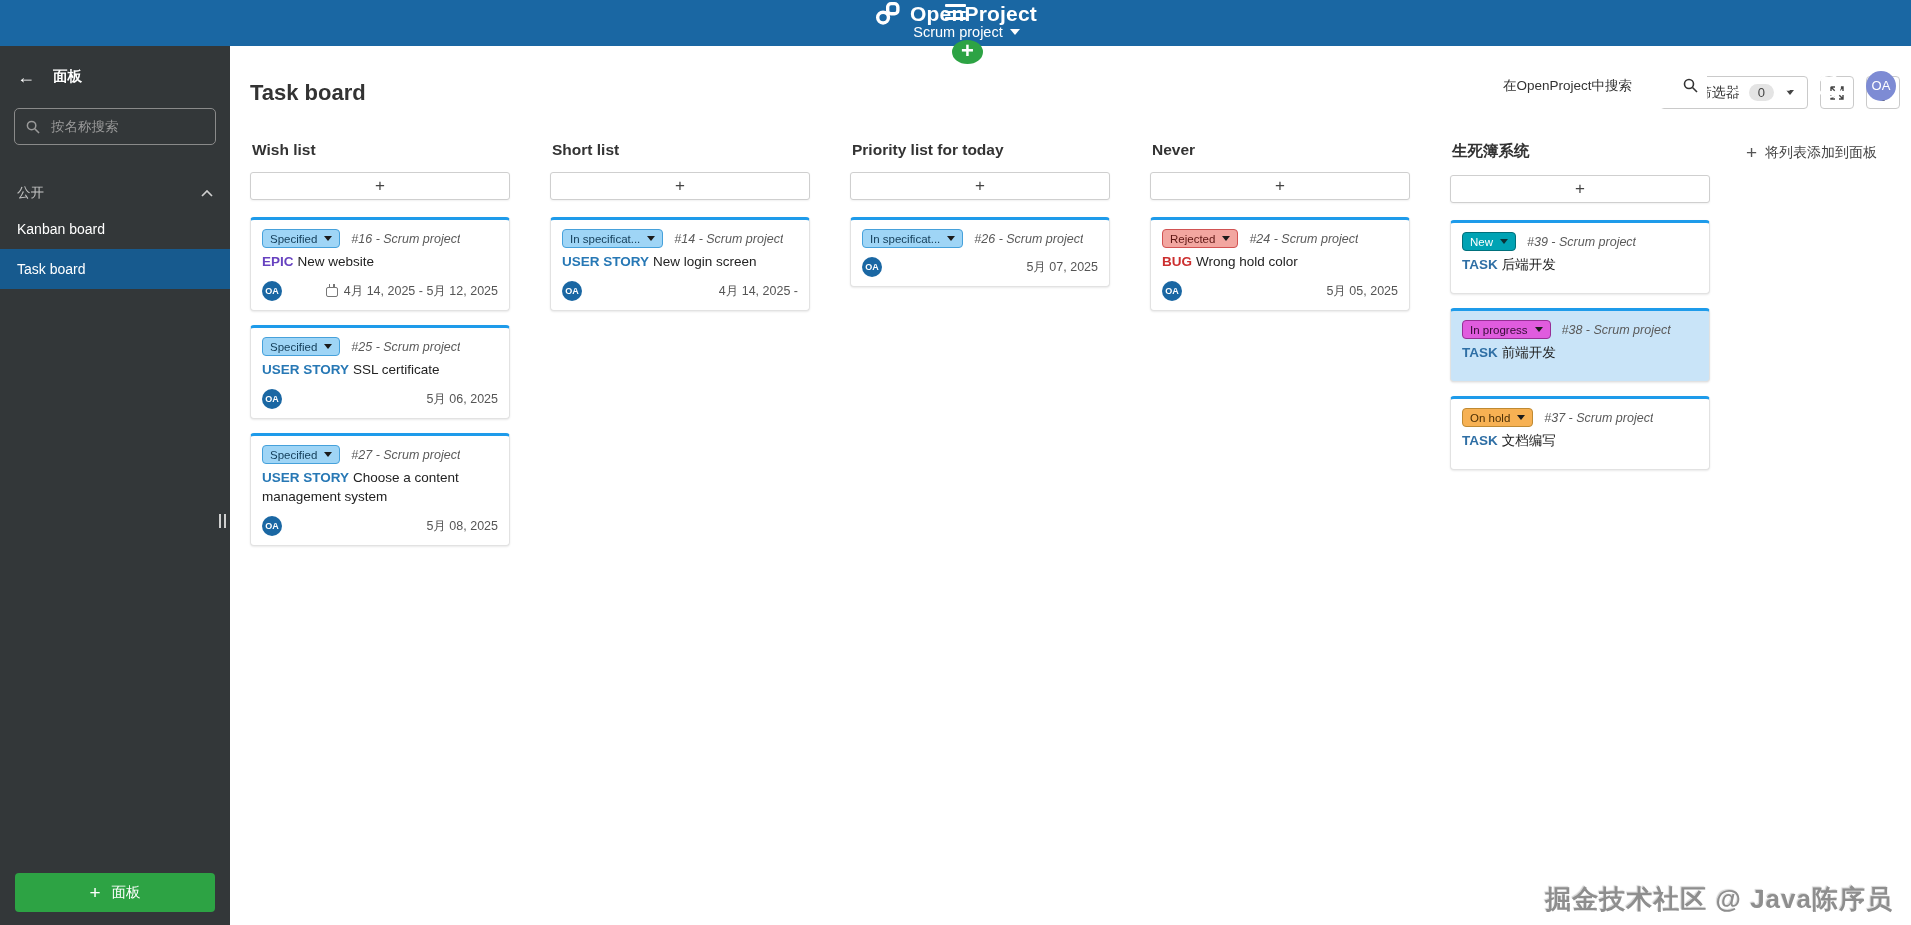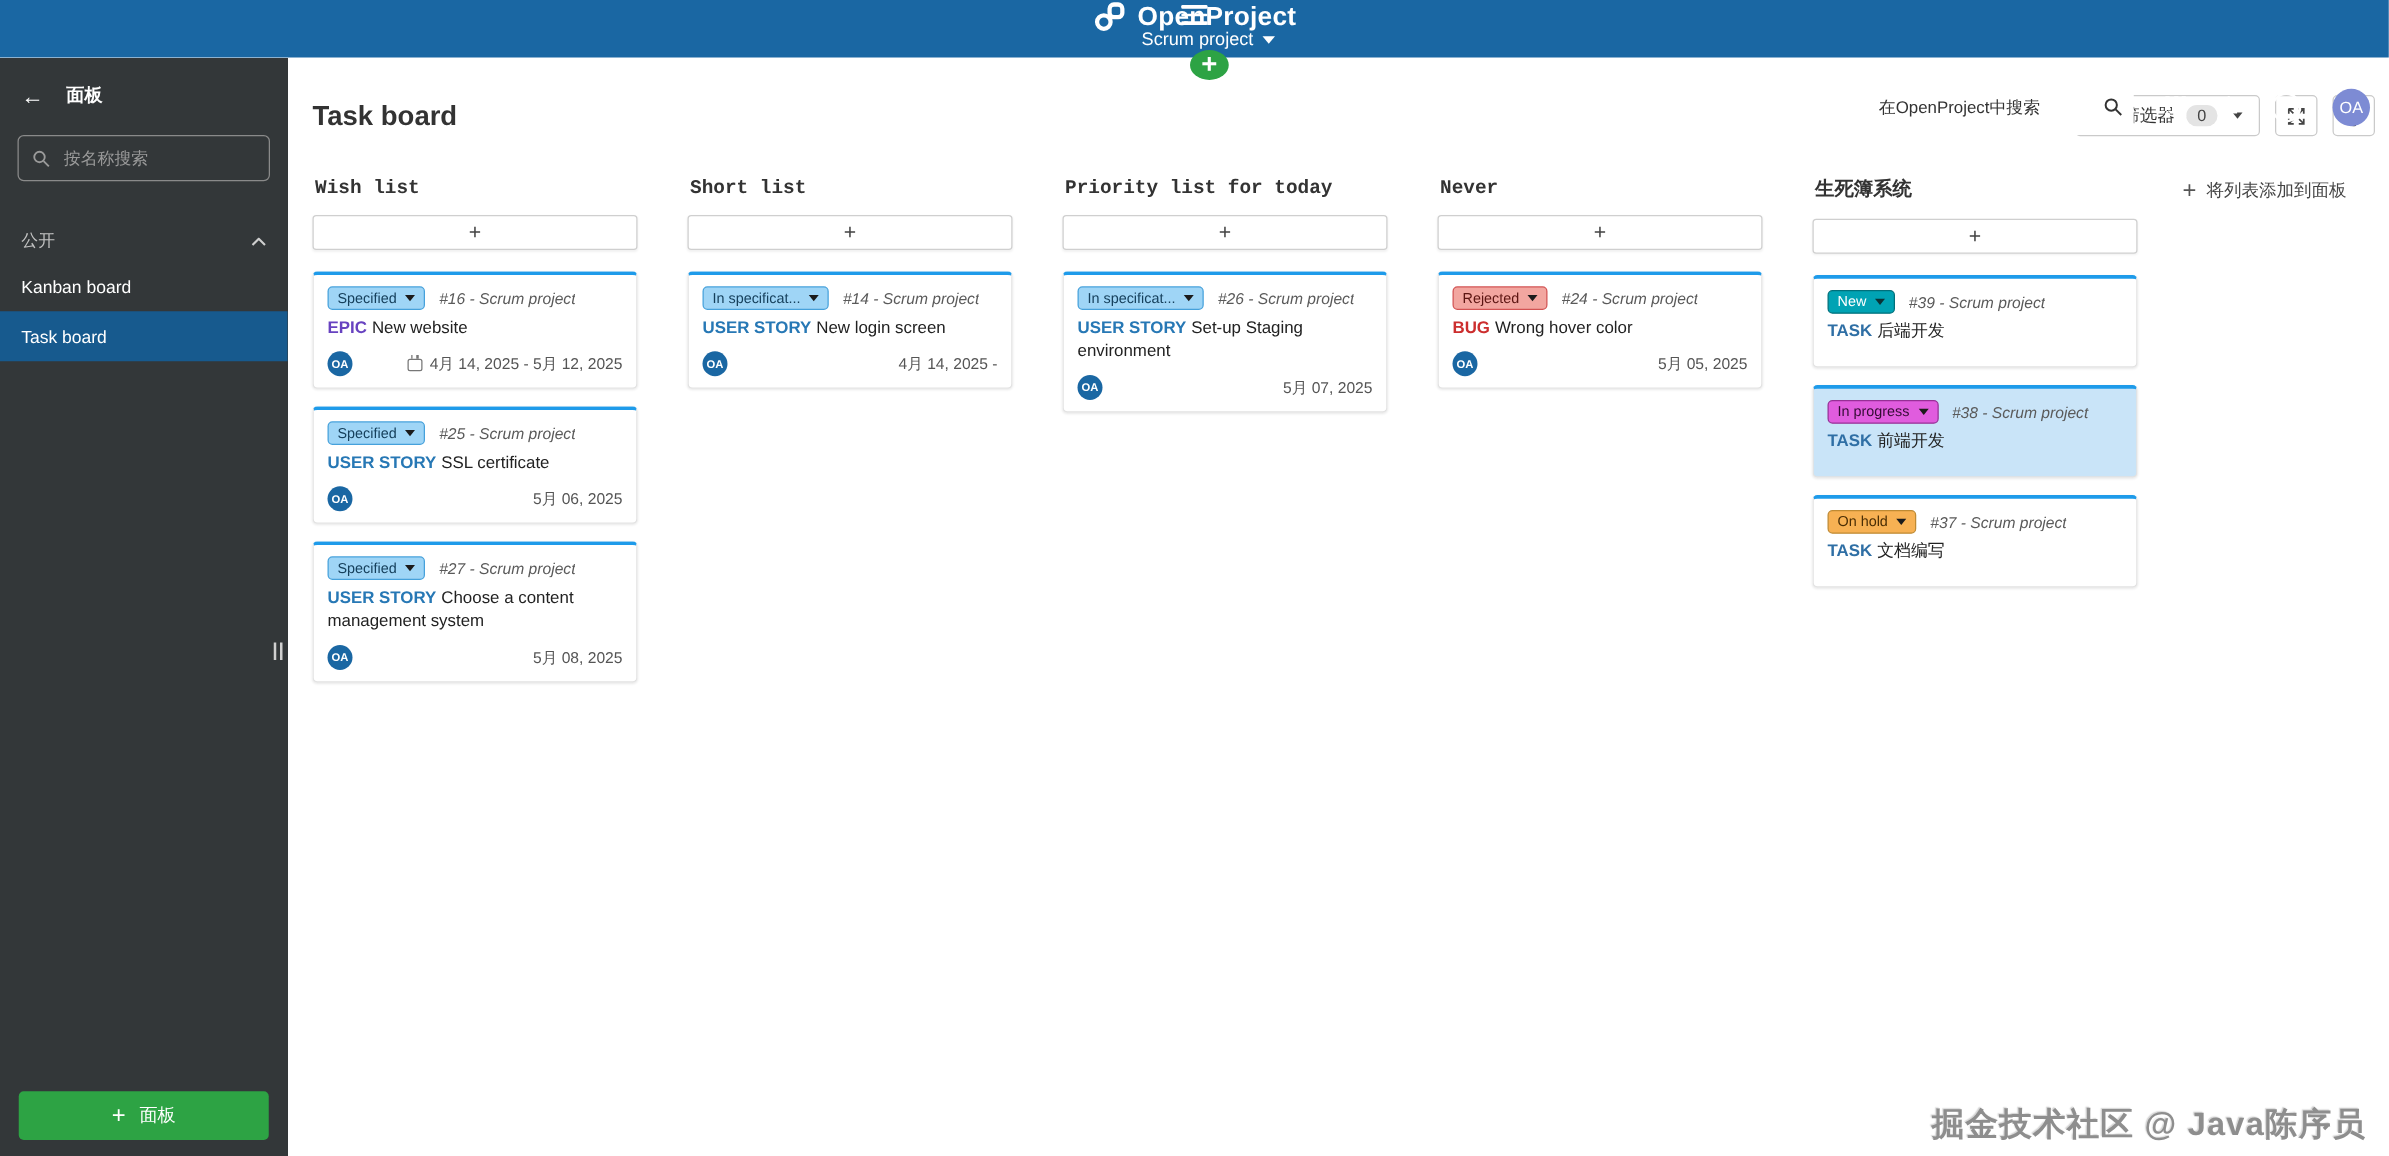--- a/index.html
+++ b/index.html
@@ -48,21 +48,21 @@
   .filter-btn{height:33px;border:1px solid #CACACA;border-radius:4px;background:#fff;display:flex;align-items:center;gap:9px;padding:0 13px;cursor:pointer;font-size:14px;color:#333;}
   .filter-count{background:#E4E4E4;border-radius:10px;padding:1px 9px;font-size:13px;color:#444;}
   .caret-dark{width:0;height:0;border-left:4.5px solid transparent;border-right:4.5px solid transparent;border-top:5.5px solid #444;margin-left:3px;}
   .icon-btn{width:34px;height:33px;border:1px solid #CACACA;border-radius:4px;background:#fff;display:flex;align-items:center;justify-content:center;cursor:pointer;}
   .kebab{display:flex;flex-direction:column;gap:3px;}
   .kebab i{width:3.6px;height:3.6px;border-radius:50%;background:#444;}
   
   .board{display:flex;align-items:flex-start;padding:15px 16px 0 20px;}
   .columns-wrap{display:flex;align-items:flex-start;gap:40px;}
   .board-column{width:260px;flex:0 0 260px;}
-  .column-title{font-size:15.5px;font-weight:bold;color:#333;margin:0 0 13px 2px;font-family:Liberation Mono, monospace;}
+  .column-title{font-size:15.5px;font-weight:bold;color:#333;margin:0 0 13px 2px;}
   .add-card-button{height:28px;border:1px solid #CFCFCF;border-radius:3px;background:#fff;box-shadow:0 1px 2px rgba(0,0,0,.06);display:flex;align-items:center;justify-content:center;font-size:17px;color:#444;cursor:pointer;margin-bottom:17px;}
   .card-list{display:flex;flex-direction:column;gap:14px;}
   .card{background:#fff;border:1px solid #E2E2E2;border-top:3px solid #1E9BEA;border-radius:4px;box-shadow:0 1px 2px rgba(0,0,0,.09);padding:9px 11px;cursor:pointer;}
   .card.highlighted{background:#C9E4F8;}
   .card.no-footer{padding-bottom:18px;}
   .card-top{display:flex;align-items:center;gap:11px;margin-bottom:5px;}
   .status-badge{display:inline-flex;align-items:center;gap:7px;font-size:11.5px;padding:2.5px 7px;border-radius:4px;border:1px solid;cursor:pointer;white-space:nowrap;}
   .badge-caret{width:0;height:0;border-left:4px solid transparent;border-right:4px solid transparent;border-top:5px solid #1b1b1b;}
   .card-meta{font-size:12.5px;font-style:italic;color:#5a5a5a;white-space:nowrap;overflow:hidden;}
   .card-title-row{font-size:13.5px;color:#222;line-height:1.4;}
@@ -281,21 +281,20 @@
           <div class="add-card-button">+</div>
           <div class="card-list">
             <div class="card">
               <div class="card-top">
                 <span class="status-badge" style="background: rgb(159, 213, 246); border-color: rgb(70, 161, 219); color: rgb(22, 64, 92);">
                   <span>In specificat...</span>
                   <span class="badge-caret"></span>
                 </span>
                 <span class="card-meta">#26 - Scrum project</span>
               </div>
-              <div class="card-title-row"><span class="wp-type" style="color: rgb(39, 120, 181);">USER STORY</span><span>Set-up Staging environment</span></div>
               <div class="card-footer">
                 <span class="card-avatar">OA</span>
                 <span class="card-date">
                   <span>5月 07, 2025</span>
                 </span>
               </div>
             </div>
           </div>
         </div>
         <div class="board-column">
@@ -303,21 +302,21 @@
           <div class="add-card-button">+</div>
           <div class="card-list">
             <div class="card">
               <div class="card-top">
                 <span class="status-badge" style="background: rgb(242, 166, 160); border-color: rgb(210, 83, 83); color: rgb(92, 21, 18);">
                   <span>Rejected</span>
                   <span class="badge-caret"></span>
                 </span>
                 <span class="card-meta">#24 - Scrum project</span>
               </div>
-              <div class="card-title-row"><span class="wp-type" style="color: rgb(204, 46, 46);">BUG</span><span>Wrong hover color</span></div>
+              <div class="card-title-row"><span class="wp-type" style="color: rgb(204, 46, 46);">BUG</span><span>Wrong hold color</span></div>
               <div class="card-footer">
                 <span class="card-avatar">OA</span>
                 <span class="card-date">
                   <span>5月 05, 2025</span>
                 </span>
               </div>
             </div>
           </div>
         </div>
         <div class="board-column">

